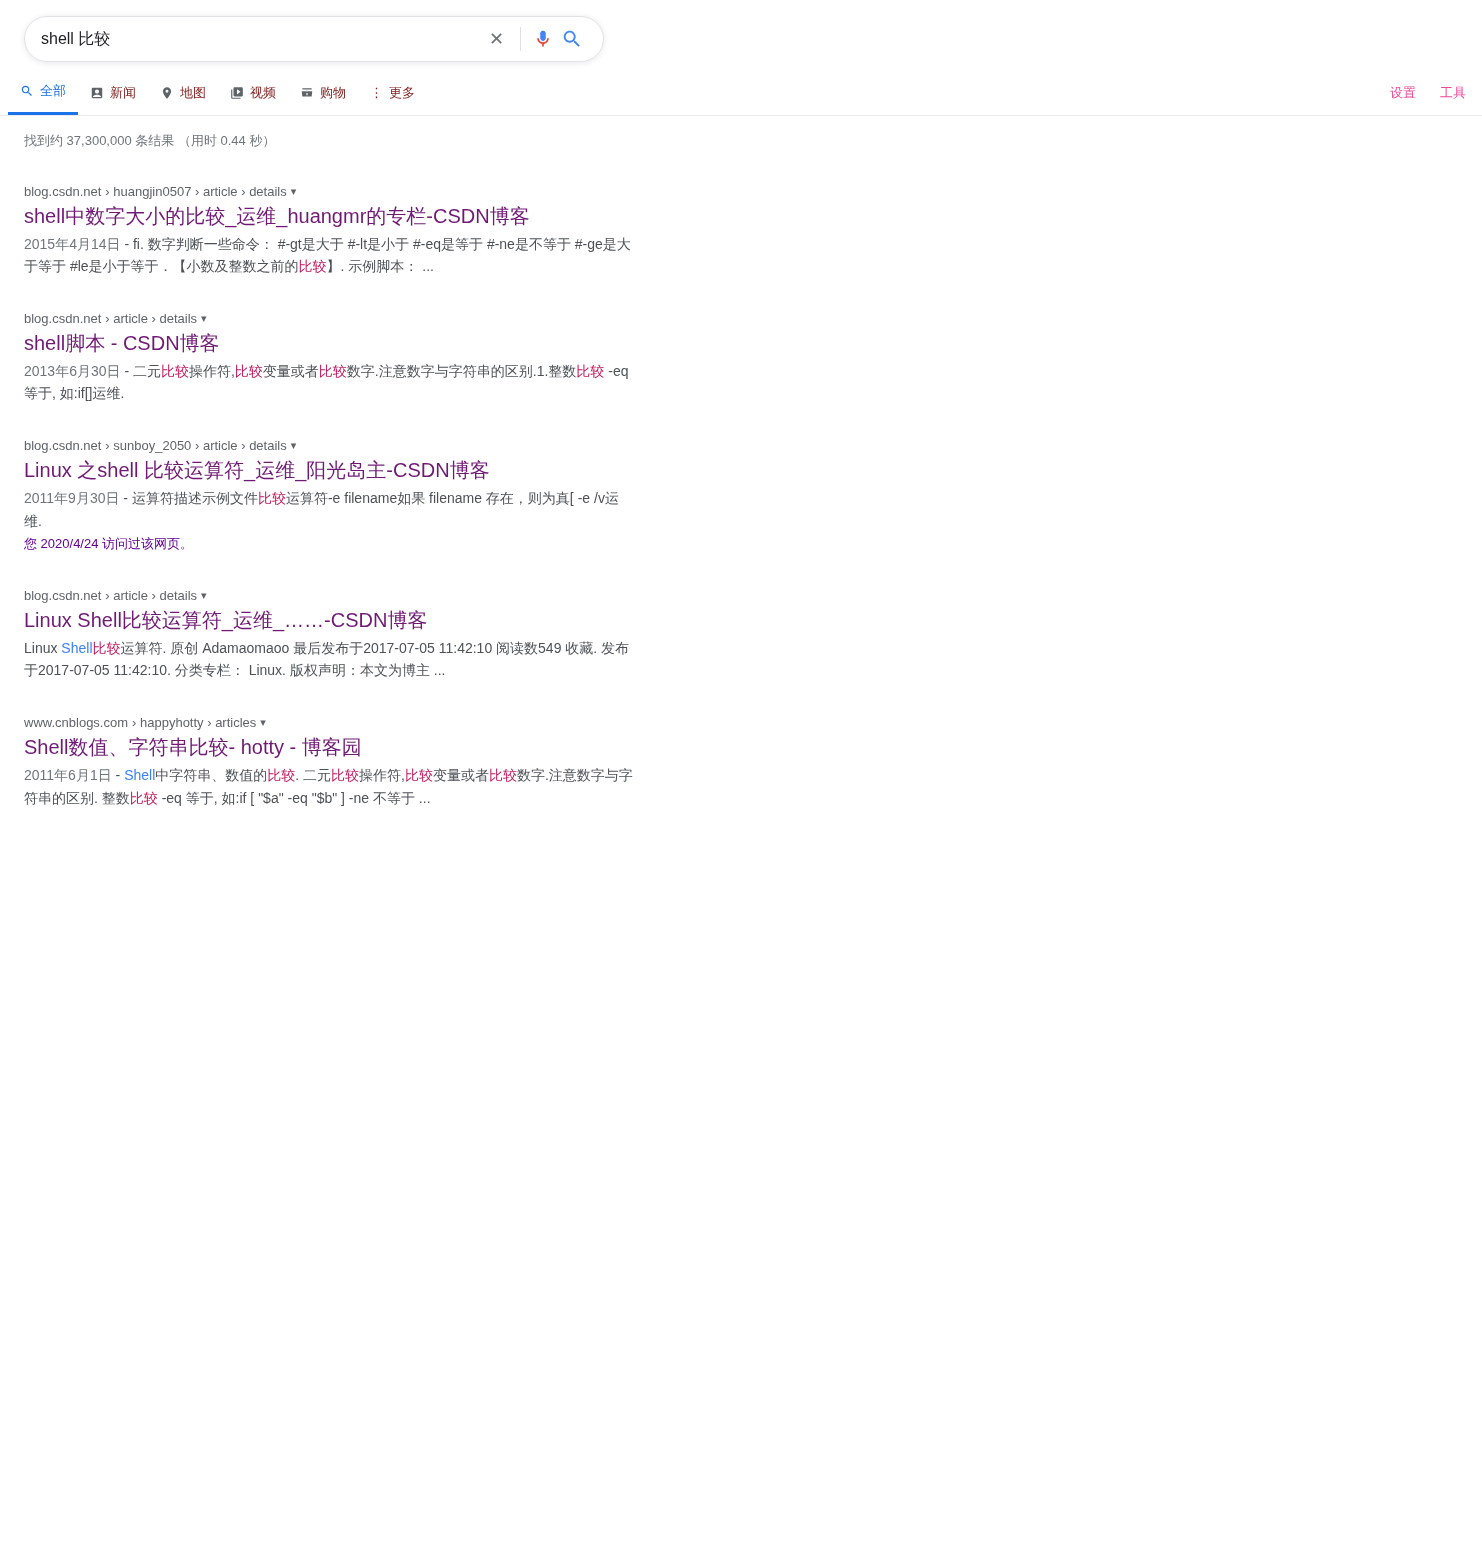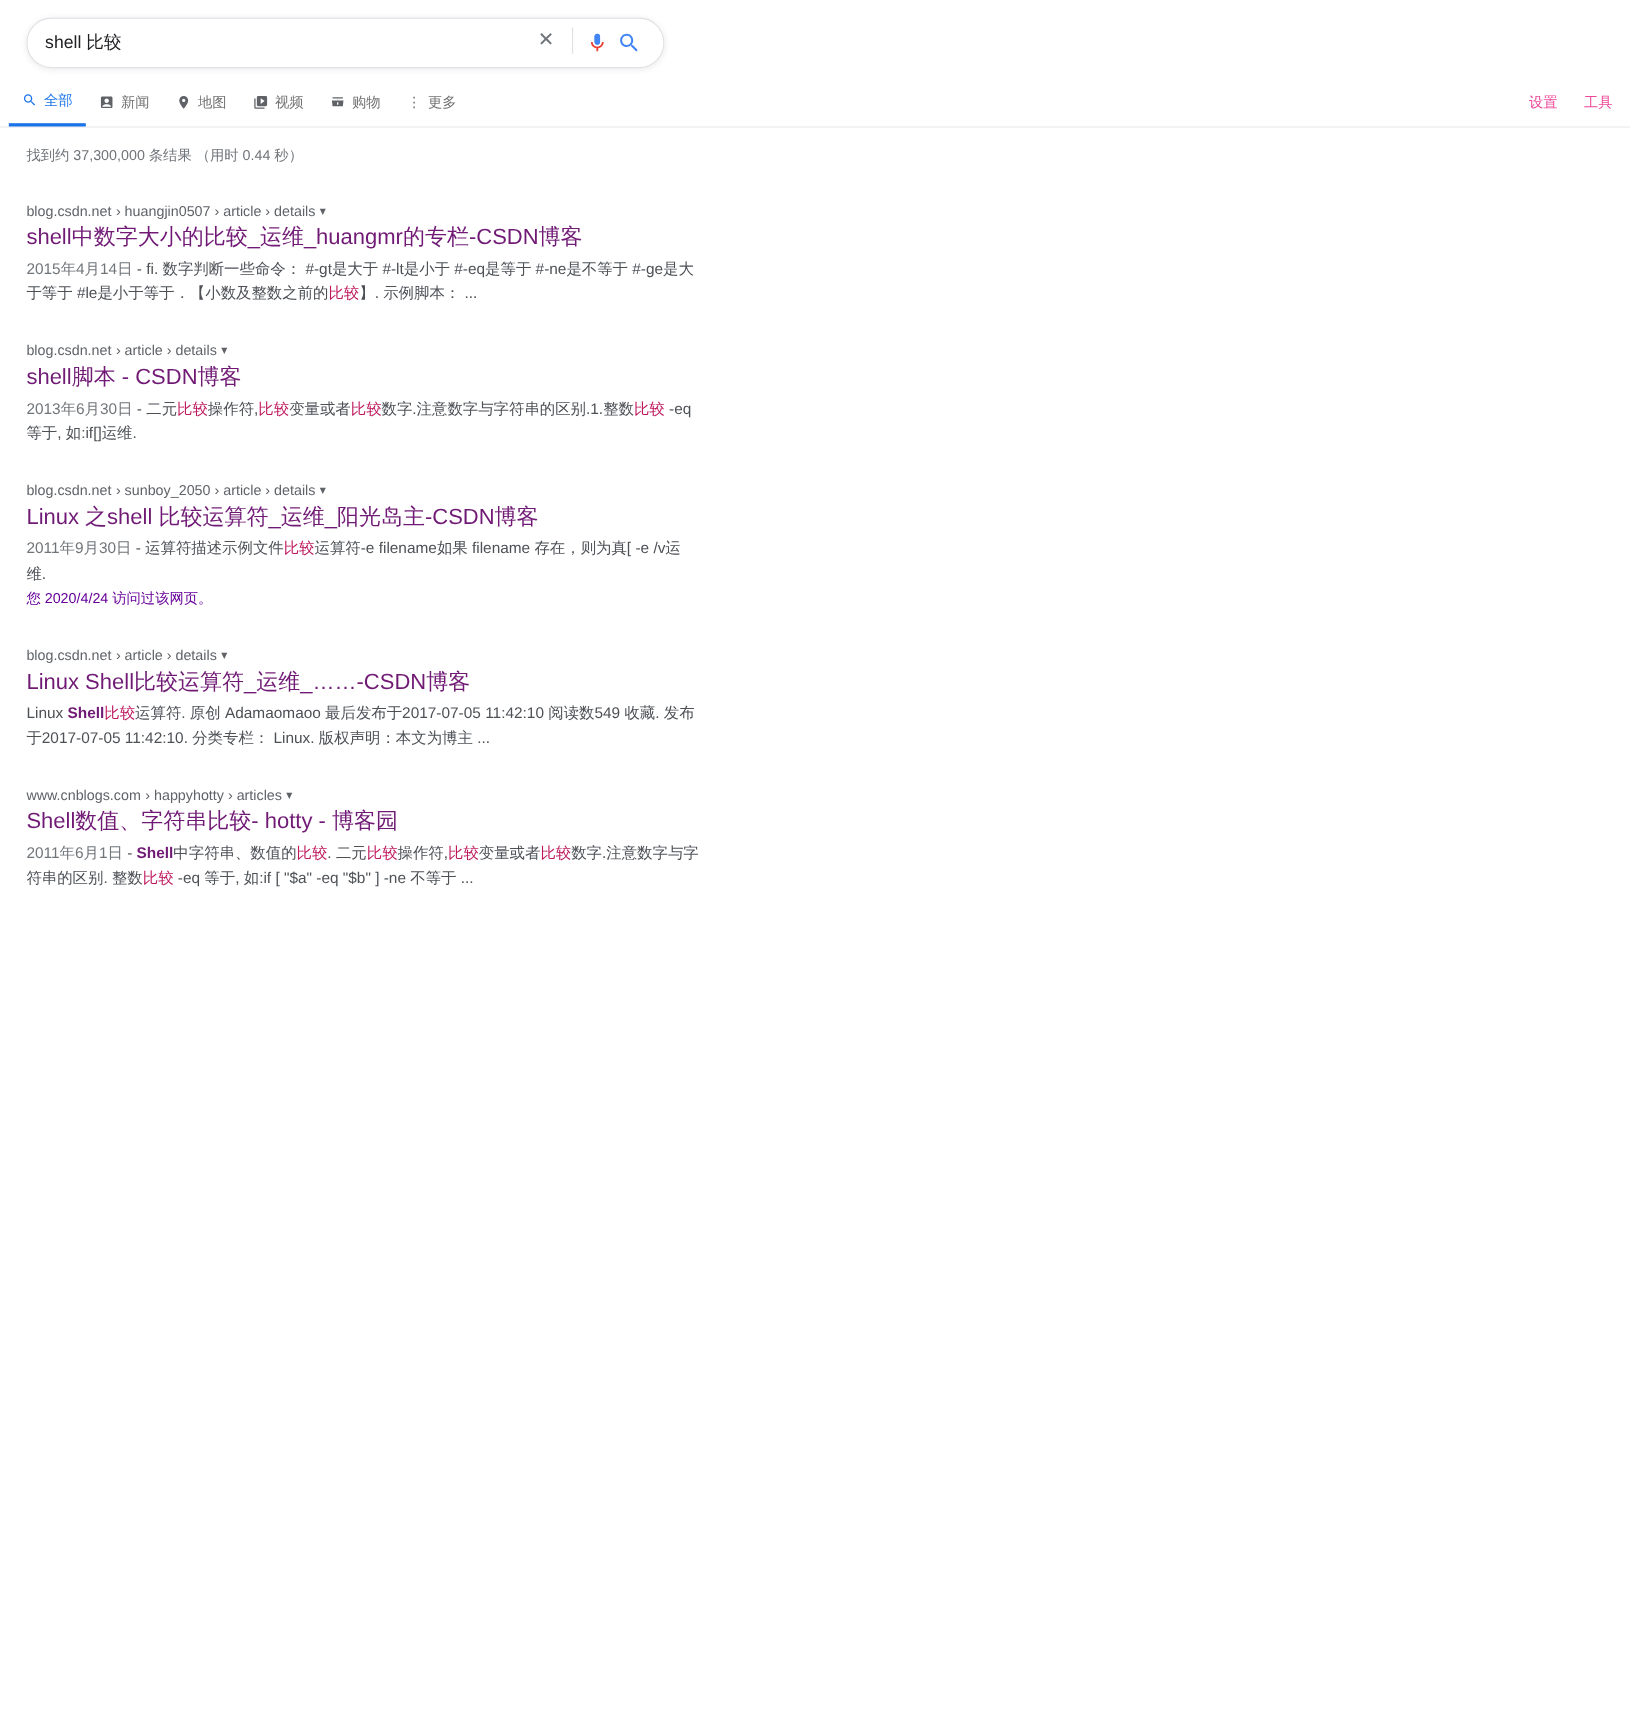--- a/index.html
+++ b/index.html
@@ -11,20 +11,21 @@
     }
 
     
     .search-bar-area {
       padding: 16px 24px 0 24px;
       display: flex;
       align-items: center;
     }
     .search-box {
       display: flex;
+      align-items: center;
       border: 1px solid #dfe1e5;
       border-radius: 24px;
       padding: 8px 16px;
       width: 580px;
       height: 46px;
       box-shadow: 0 1px 6px rgba(32,33,36,0.1);
     }
     .search-box input {
       border: none;
       outline: none;
@@ -60,21 +61,21 @@
       align-items: center;
       padding: 0 8px;
       border-bottom: 1px solid #e8eaed;
       margin-top: 8px;
     }
     .nav-tab {
       display: flex;
       align-items: center;
       padding: 12px 12px;
       font-size: 13px;
-      color: #737373;
+      color: #7f1d1d;
       cursor: pointer;
       text-decoration: none;
       gap: 6px;
       position: relative;
       white-space: nowrap;
     }
     .nav-tab.active {
       color: #1a73e8;
       border-bottom: 3px solid #1a73e8;
     }
@@ -144,22 +145,21 @@
     .result-snippet .date {
       color: #70757a;
     }
     .result-snippet .visited {
       color: #609;
       font-size: 13px;
       display: block;
       margin-top: 2px;
     }
     .result-snippet .shell-highlight {
-      color: #701a75;
-      font-weight: bold;
+      color: #3b82f6;
     }
 
     
     .tab-icon {
       display: inline-flex;
       align-items: center;
     }
   </style>
 </head>
 <body>

